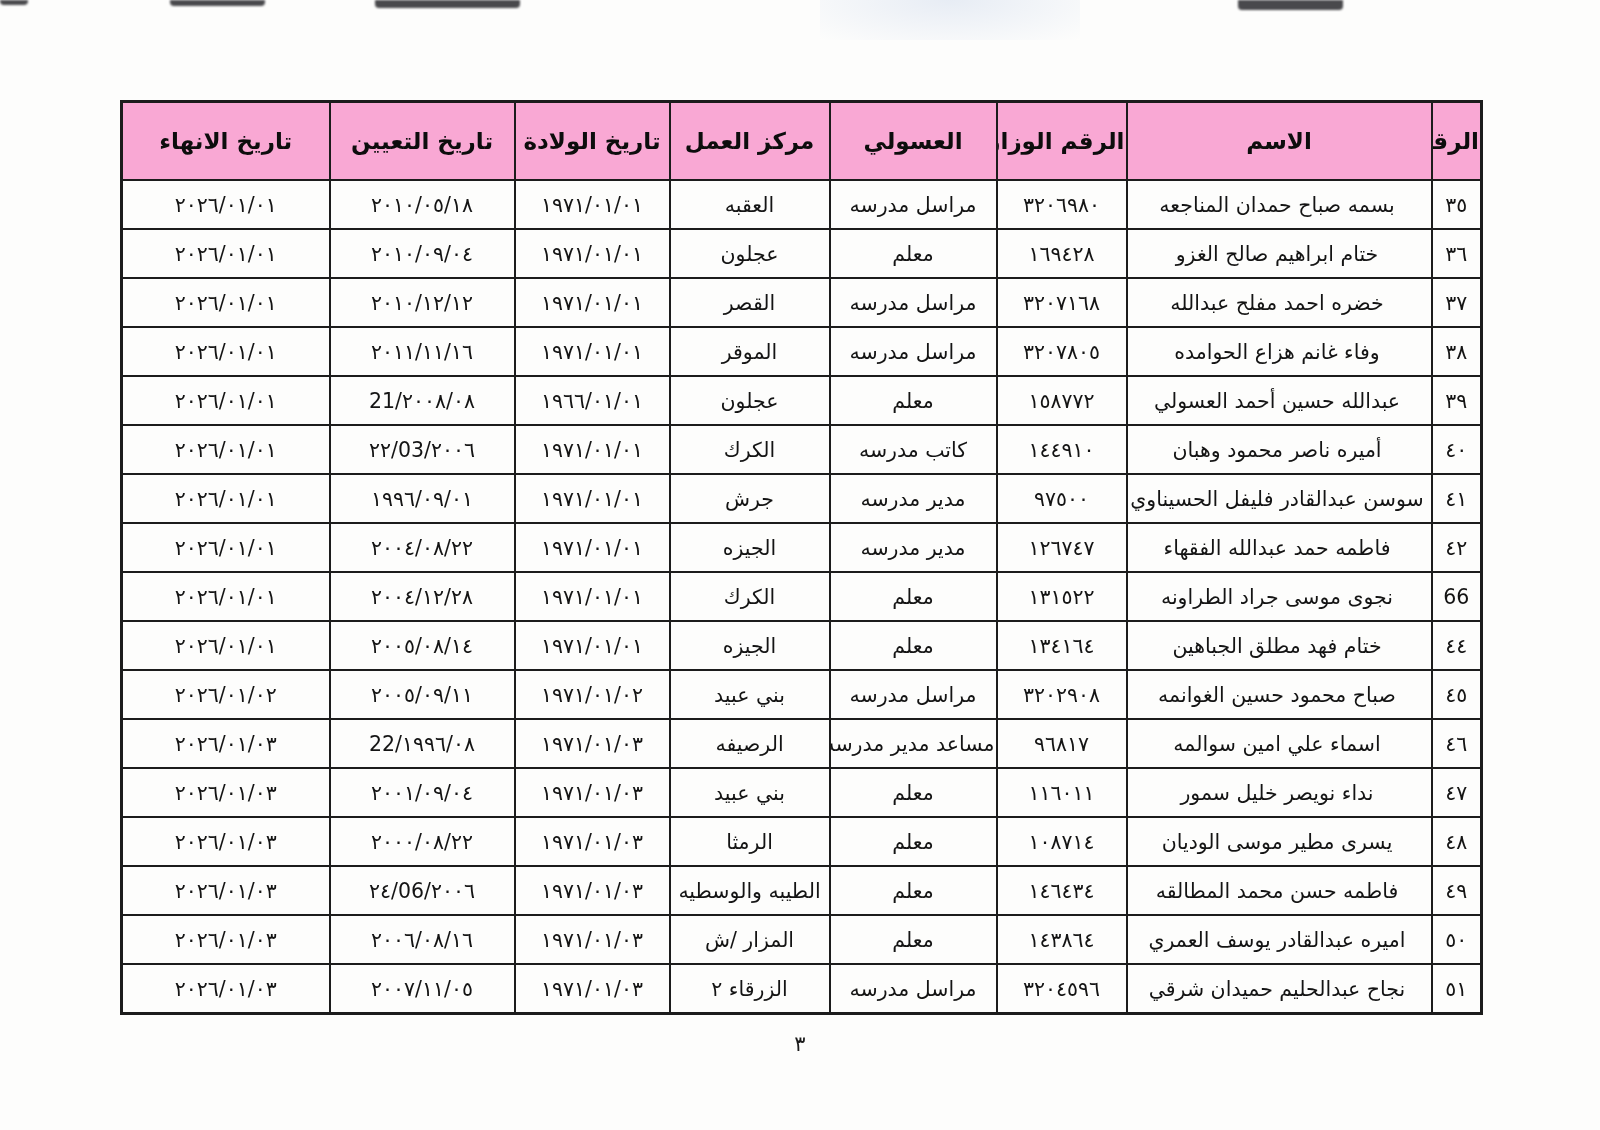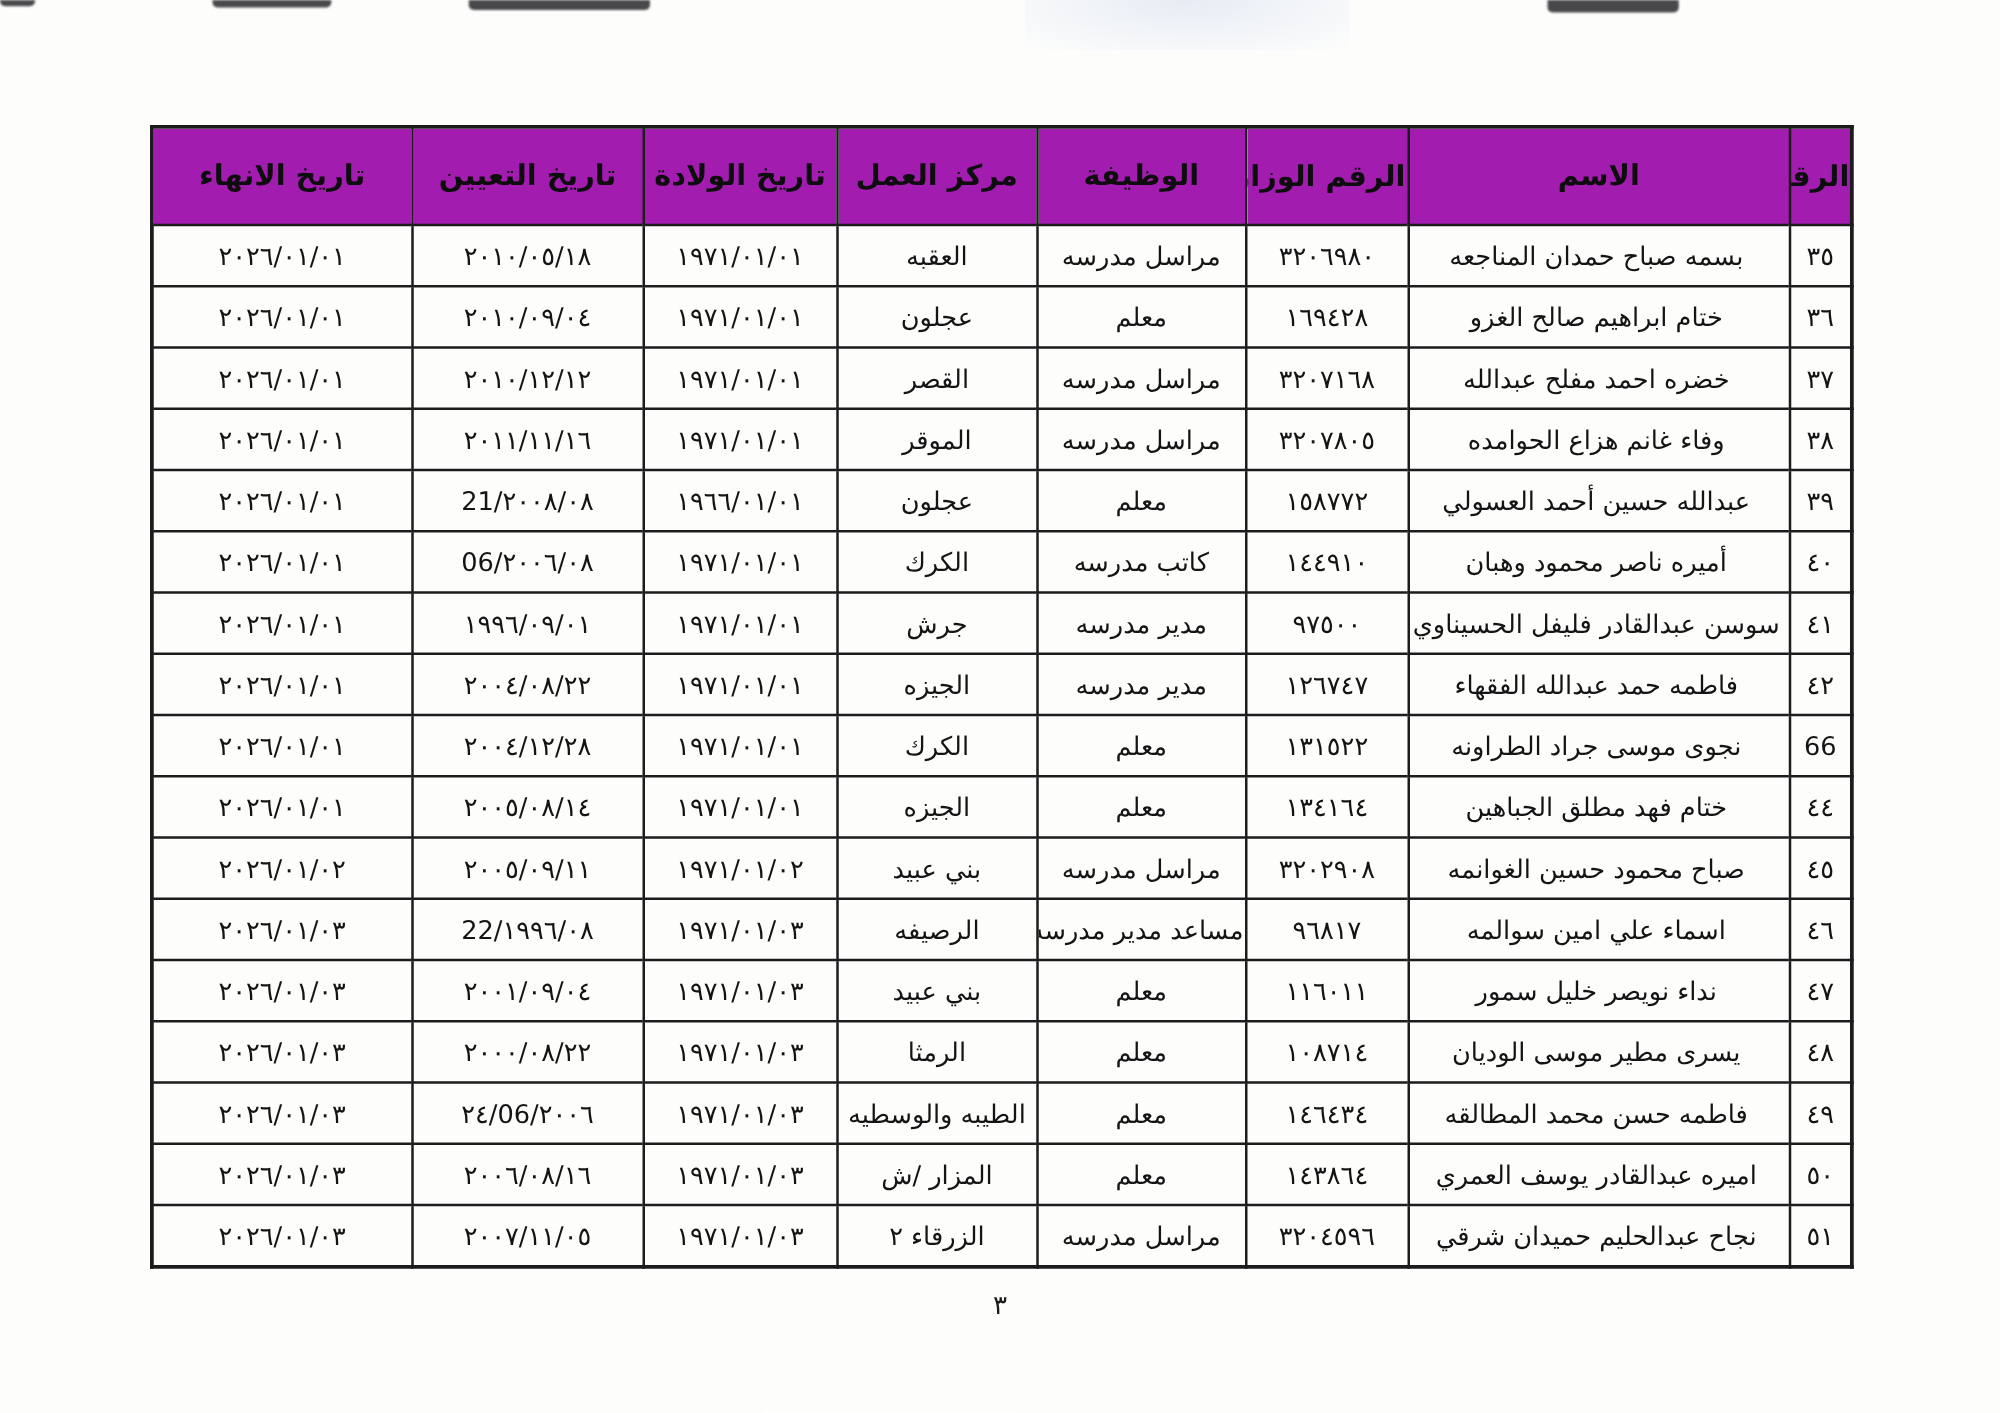--- a/index.html
+++ b/index.html
@@ -44,21 +44,21 @@
     table-layout: fixed;
     direction: rtl;
     border: 3px solid #1c1c1c;
   }
   table.roster th, table.roster td {
     border: 2px solid #1c1c1c;
     overflow: hidden;
     white-space: nowrap;
   }
   table.roster th {
-    background: #a21caf;
+    background: #f9a8d4;
     font-size: 23px;
     font-weight: bold;
     color: #0d0d0d;
     height: 74px;
     text-align: center;
   }
   table.roster td {
     height: 45px;
     font-size: 20.5px;
     color: #141414;
@@ -110,21 +110,21 @@
       <col class="c-center">
       <col class="c-birth">
       <col class="c-appoint">
       <col class="c-end">
     </colgroup>
     <thead>
       <tr>
         <th>الرقم</th>
         <th>الاسم</th>
         <th>الرقم الوزاري</th>
-        <th>الوظيفة</th>
+        <th>العسولي</th>
         <th>مركز العمل</th>
         <th>تاريخ الولادة</th>
         <th>تاريخ التعيين</th>
         <th>تاريخ الانهاء</th>
       </tr>
     </thead>
     <tbody id="table-body">
         <tr>
     <td>٣٥</td>
     <td class="name-cell">بسمه صباح حمدان المناجعه</td>
@@ -175,21 +175,21 @@
     <td>٢٠٠٨/٠٨/21</td>
     <td>٢٠٢٦/٠١/٠١</td>
   </tr>
         <tr>
     <td>٤٠</td>
     <td class="name-cell">أميره ناصر محمود وهبان</td>
     <td>١٤٤٩١٠</td>
     <td>كاتب مدرسه</td>
     <td>الكرك</td>
     <td>١٩٧١/٠١/٠١</td>
-    <td>٢٠٠٦/٠٨/06</td>
+    <td>٢٠٠٦/03/٢٢</td>
     <td>٢٠٢٦/٠١/٠١</td>
   </tr>
         <tr>
     <td>٤١</td>
     <td class="name-cell">سوسن عبدالقادر فليفل الحسيناوي</td>
     <td>٩٧٥٠٠</td>
     <td>مدير مدرسه</td>
     <td>جرش</td>
     <td>١٩٧١/٠١/٠١</td>
     <td>١٩٩٦/٠٩/٠١</td>

